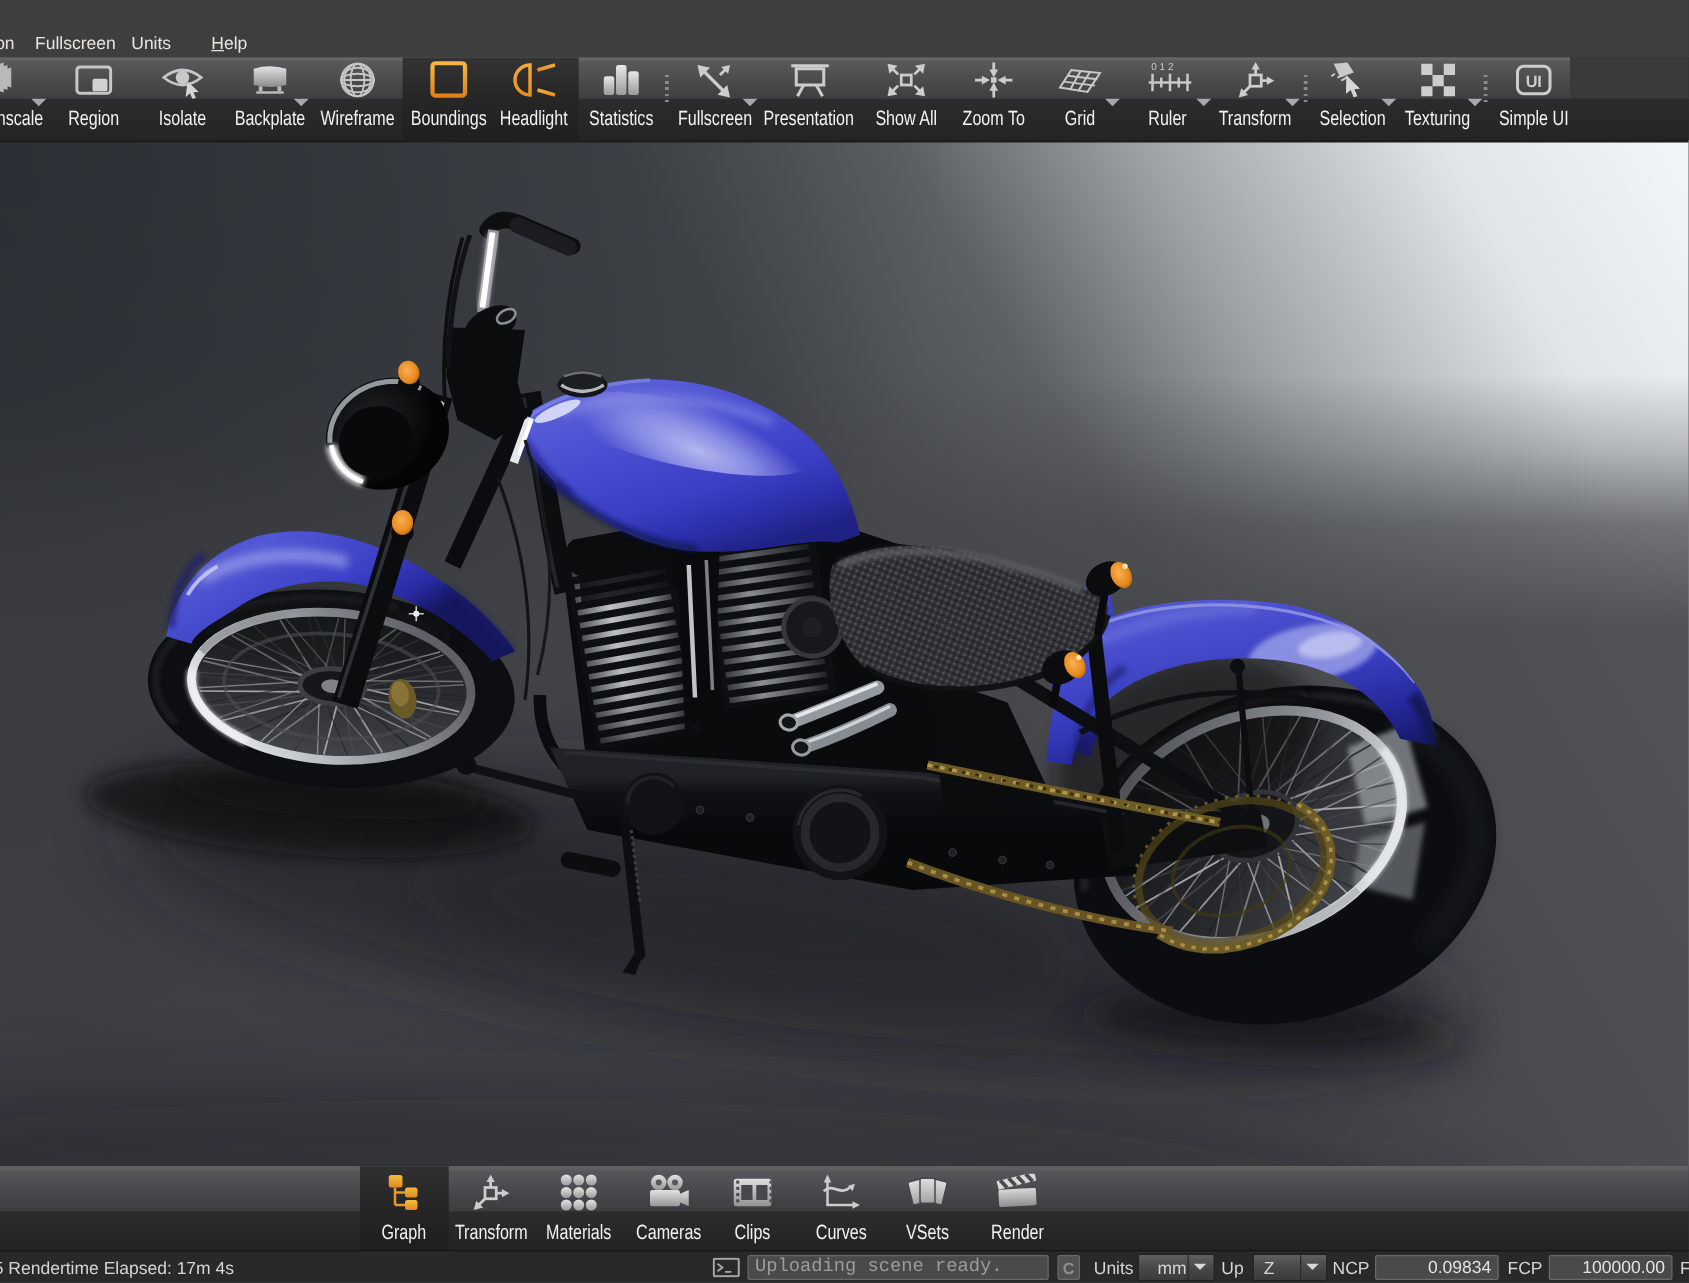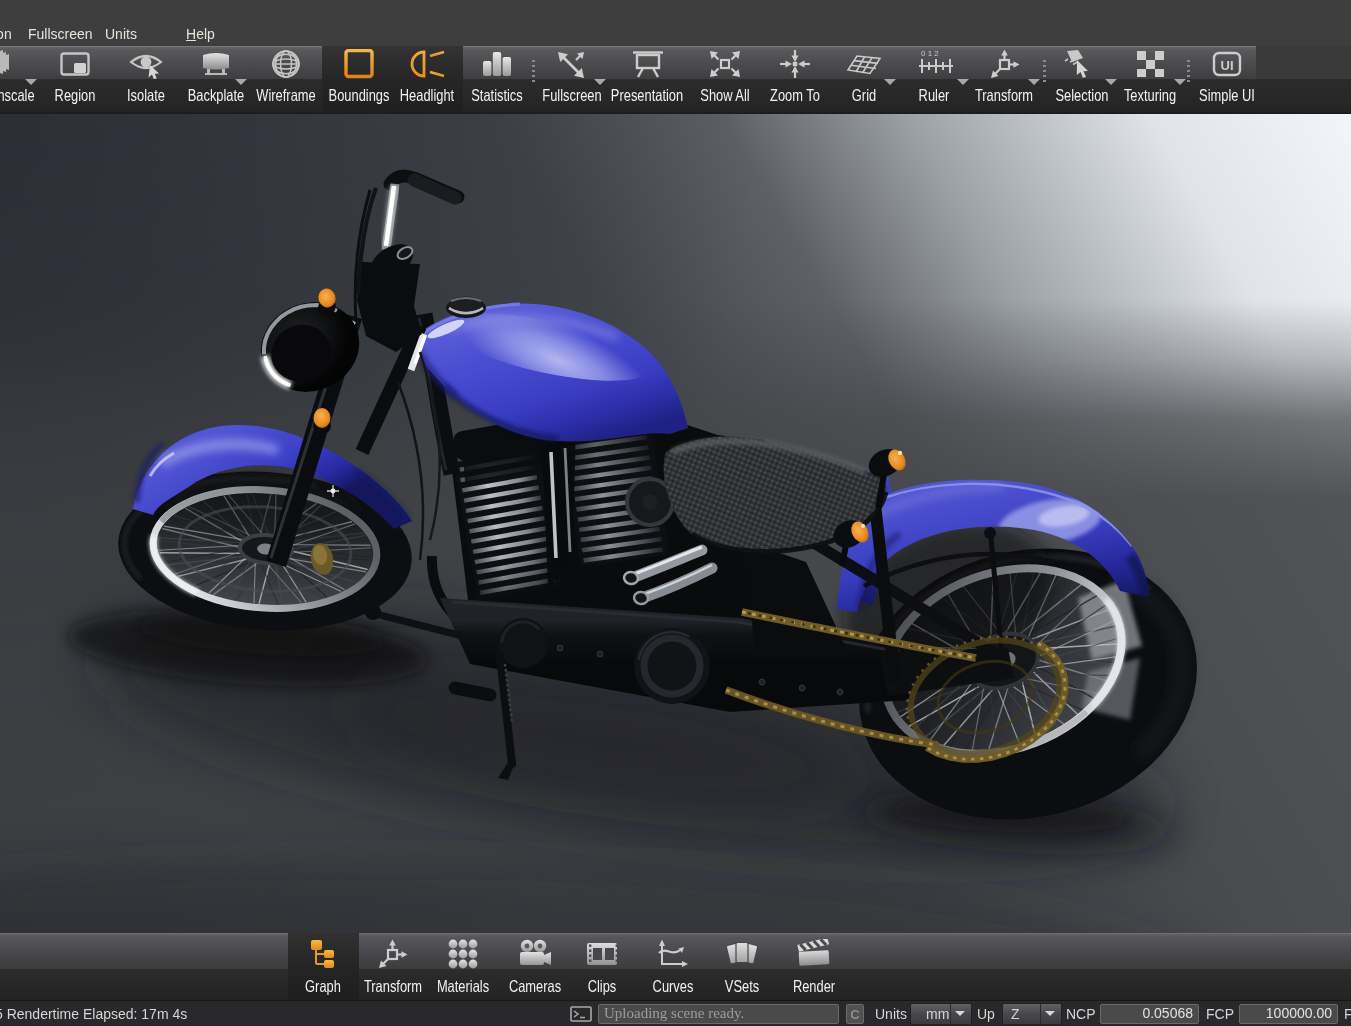--- a/index.html
+++ b/index.html
@@ -22,21 +22,21 @@
 #statusbar .st{position:absolute;top:5px;font-size:14px;color:#d6d6d6;white-space:nowrap;}
 .sfield{position:absolute;background:#4a4a4b;border:1px solid #6a6a6a;border-radius:2px;box-sizing:border-box;}
 .scombo{position:absolute;background:linear-gradient(#606062,#48484a 50%,#3b3b3d);border:1px solid #222;border-radius:2px;box-sizing:border-box;}
 #vp{position:absolute;left:0;top:112px;}
 </style></head>
 <body>
 <div id="menubar">
   <span class="mi" style="left:-7px">ion</span>
   <span class="mi" style="left:28px">Fullscreen</span>
   <span class="mi" style="left:105px">Units</span>
-  <span class="mi" style="left:186px"><u>H</u>elp</span>
+  <span class="mi" style="left:169px"><u>H</u>elp</span>
 </div>
 
 <svg id="vp" width="1351" height="821" viewBox="0 112 1351 821">
 <defs>
 <linearGradient id="bgdiag" gradientUnits="userSpaceOnUse" x1="200" y1="800" x2="1351" y2="150">
   <stop offset="0" stop-color="#33363b"></stop>
         <stop offset="0.45" stop-color="#42454a"></stop>
         <stop offset="0.60" stop-color="#5d6065"></stop>
         <stop offset="0.72" stop-color="#9ba0a5"></stop>
         <stop offset="0.88" stop-color="#e0e4e8"></stop>
@@ -830,32 +830,32 @@
 
 <div id="statusbar">
   <span class="st" style="left:-5px">5 Rendertime Elapsed: 17m 4s</span>
 
   <svg style="position:absolute;left:570px;top:5px" width="22" height="16" viewBox="0 0 22 16">
       <rect x="1" y="1" width="20" height="14" rx="1" fill="none" stroke="#a9a9a9" stroke-width="1.6"></rect>
       <path d="M4,5 L8,8 L4,11" fill="none" stroke="#a9a9a9" stroke-width="1.5"></path>
       <line x1="10" y1="11.5" x2="15" y2="11.5" stroke="#a9a9a9" stroke-width="1.5"></line>
     </svg>
   <div class="sfield" style="left:598px;top:3px;width:241px;height:20px"></div>
-  <span style="position:absolute;left:604px;top:4px;font-family:Liberation Serif, serif;font-size:15px;color:#9b9c9e;white-space:pre">Uploading scene ready.</span>
+  <span style="position:absolute;left:604px;top:4px;font-family:Liberation Mono, monospace;font-size:15px;color:#9b9c9e;white-space:pre">Uploading scene ready.</span>
   <div class="sfield" style="left:846px;top:3px;width:18px;height:20px;background:#515152;text-align:center;color:#8e8e8e;font-size:13px;font-weight:bold;line-height:19px">C</div>
   <div class="scombo" style="left:910px;top:2px;width:62px;height:22px"></div>
   <span class="st" style="left:926px;top:5px">mm</span>
   <div style="position:absolute;left:950px;top:3px;width:1px;height:20px;background:#2a2a2a"></div>
   <div class="darr" style="left:955px;top:10px;border-left-width:5px;border-right-width:5px;border-top-width:5px;border-top-color:#d8d8d8"></div>
   <div class="scombo" style="left:1002px;top:2px;width:60px;height:22px"></div>
   <span class="st" style="left:1011px;top:5px">Z</span>
   <div style="position:absolute;left:1040px;top:3px;width:1px;height:20px;background:#2a2a2a"></div>
   <div class="darr" style="left:1045px;top:10px;border-left-width:5px;border-right-width:5px;border-top-width:5px;border-top-color:#d8d8d8"></div>
   <div class="sfield" style="left:1100px;top:3px;width:99px;height:20px"></div>
-  <span class="st" style="left:1100px;top:4px;width:93px;text-align:right;color:#e2e2e2">0.05068</span>
+  <span class="st" style="left:1100px;top:4px;width:93px;text-align:right;color:#e2e2e2">0.09834</span>
   <div class="sfield" style="left:1239px;top:3px;width:99px;height:20px"></div>
   <span class="st" style="left:1239px;top:4px;width:93px;text-align:right;color:#e2e2e2">100000.00</span>
   <span class="st" style="left:875px">Units</span>
   <span class="st" style="left:977px">Up</span>
   <span class="st" style="left:1066px">NCP</span>
   <span class="st" style="left:1206px">FCP</span>
   <span class="st" style="left:1344px">FP</span>
 </div>
 
 </body></html>

